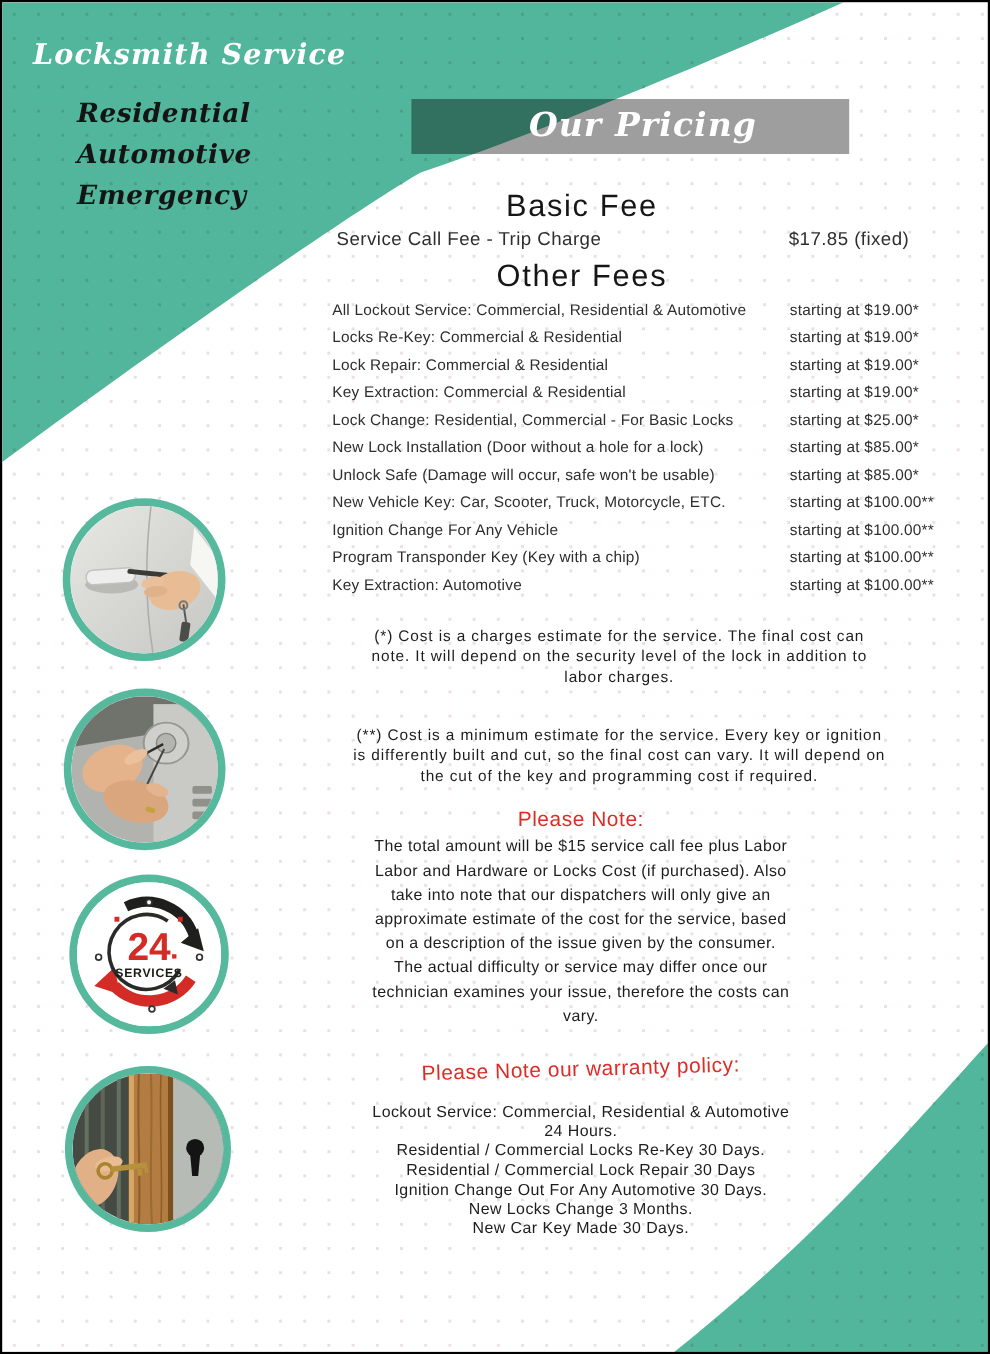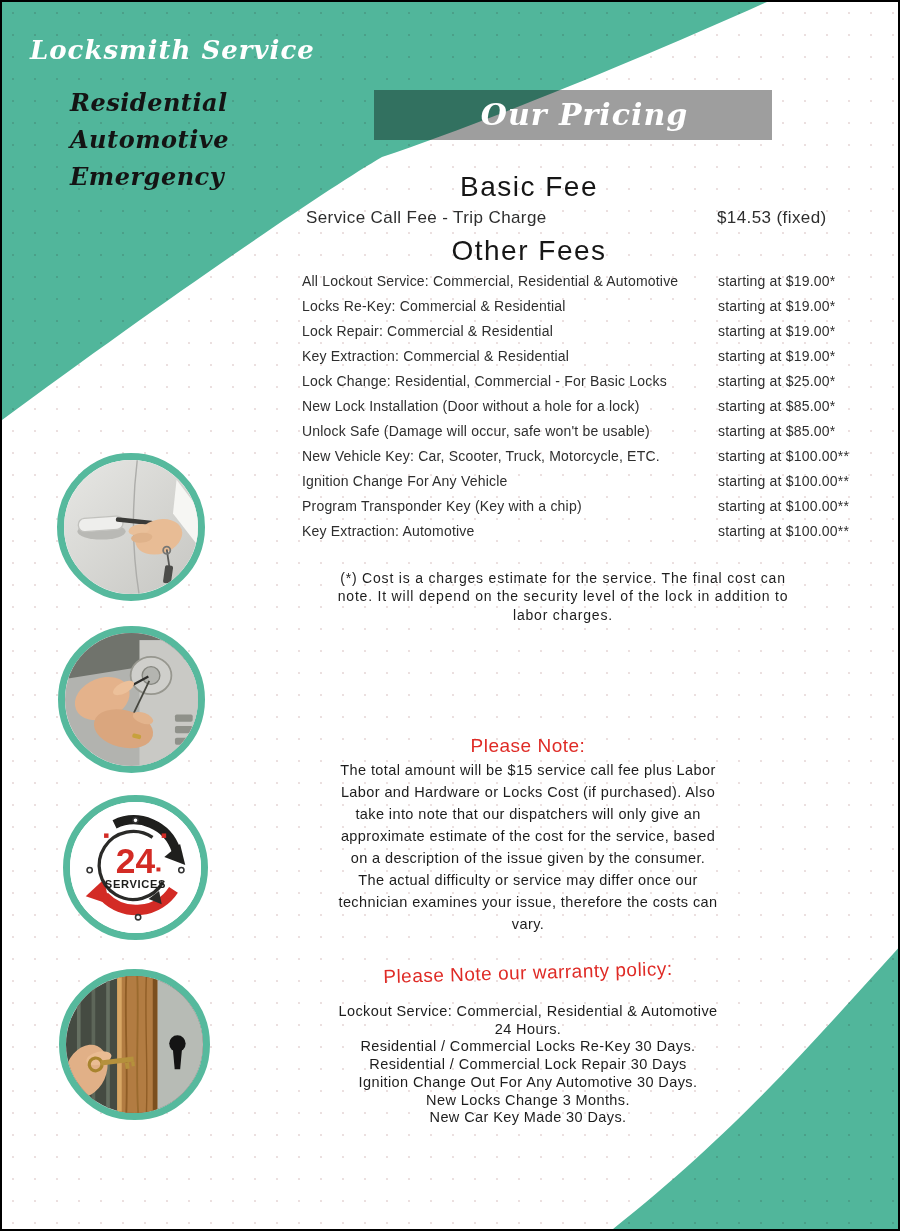--- a/index.html
+++ b/index.html
@@ -89,21 +89,21 @@
 
   <div class="brand">Locksmith Service</div>
   <div class="services">
     <div>Residential</div>
     <div>Automotive</div>
     <div>Emergency</div>
   </div>
 
   <div class="sec-title" style="top:169px;">Basic Fee</div>
   <div class="sc-row-label">Service Call Fee - Trip Charge</div>
-  <div class="sc-row-price">$14.53 (fixed)</div>
+  <div class="sc-row-price">$17.85 (fixed)</div>
 
   <div class="sec-title" style="top:233px;">Other Fees</div>
   <div class="fees">
     <div class="fee-row">
         <span class="fee-label">All Lockout Service: Commercial, Residential &amp; Automotive</span>
         <span class="fee-price">starting at $19.00*</span>
       </div>
     <div class="fee-row">
         <span class="fee-label">Locks Re-Key: Commercial &amp; Residential</span>
         <span class="fee-price">starting at $19.00*</span>
@@ -143,20 +143,25 @@
     <div class="fee-row">
         <span class="fee-label">Key Extraction: Automotive</span>
         <span class="fee-price">starting at $100.00**</span>
       </div>
   </div>
 
   <div class="note" style="top:567px;">
     <div>(*) Cost is a charges estimate for the service. The final cost can</div>
     <div>note. It will depend on the security level of the lock in addition to</div>
     <div>labor charges.</div>
+  </div>
+  <div class="note" style="top:657px;">
+    <div>(**) Cost is a minimum estimate for the service. Every key or ignition</div>
+    <div>is differently built and cut, so the final cost can vary. It will depend on</div>
+    <div>the cut of the key and programming cost if required.</div>
   </div>
 
   <div class="pn-title" style="top:733px;">Please Note:</div>
   <div class="pn-par">
     <div>The total amount will be $15 service call fee plus Labor</div>
     <div>Labor and Hardware or Locks Cost (if purchased). Also</div>
     <div>take into note that our dispatchers will only give an</div>
     <div>approximate estimate of the cost for the service, based</div>
     <div>on a description of the issue given by the consumer.</div>
     <div>The actual difficulty or service may differ once our</div>

